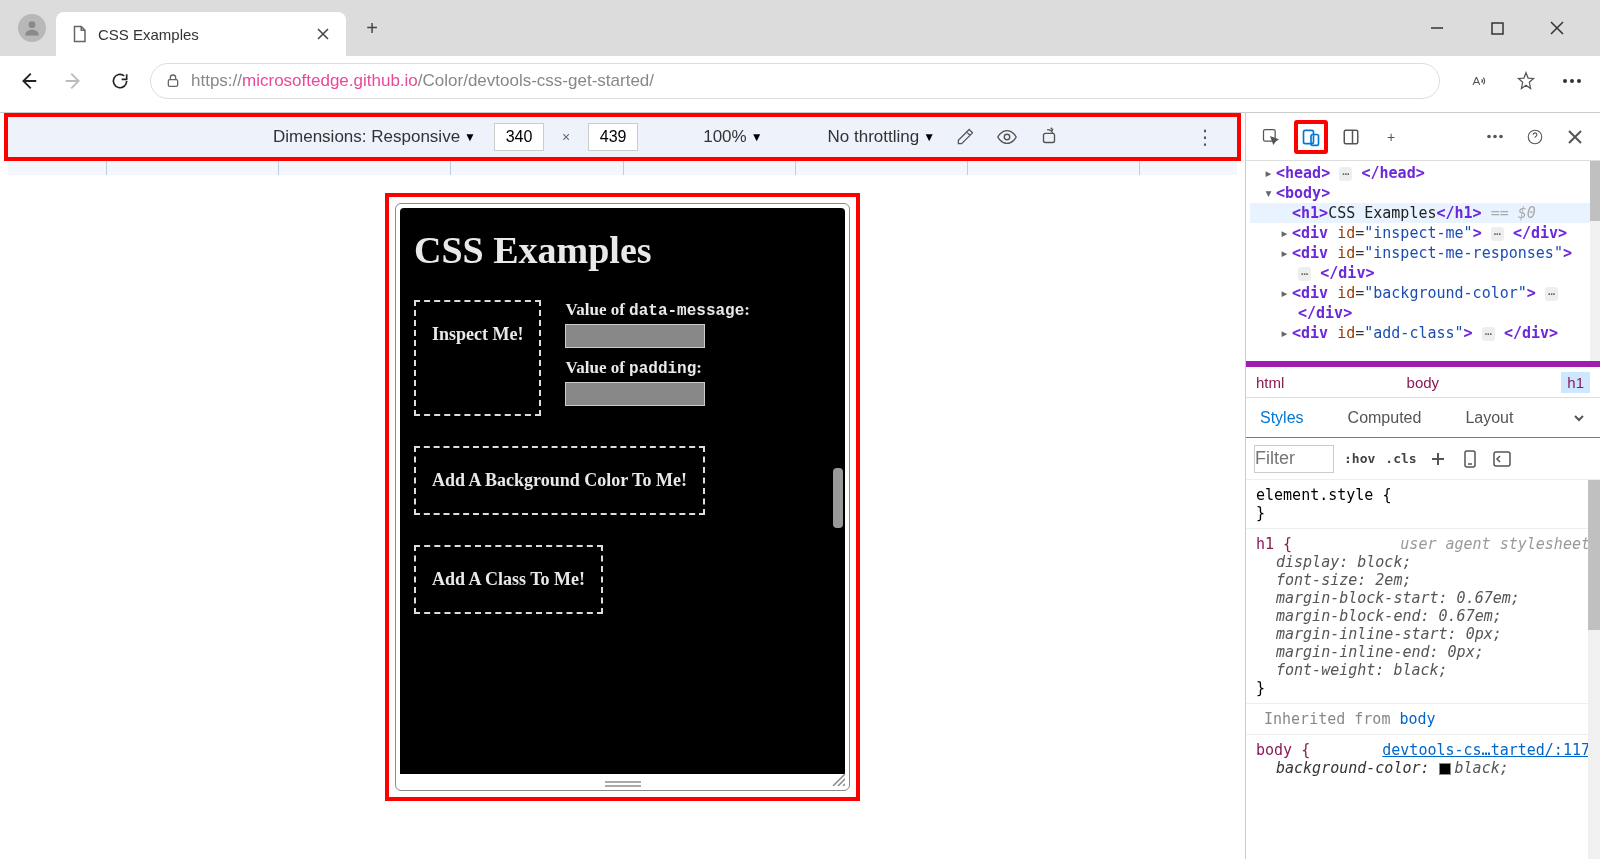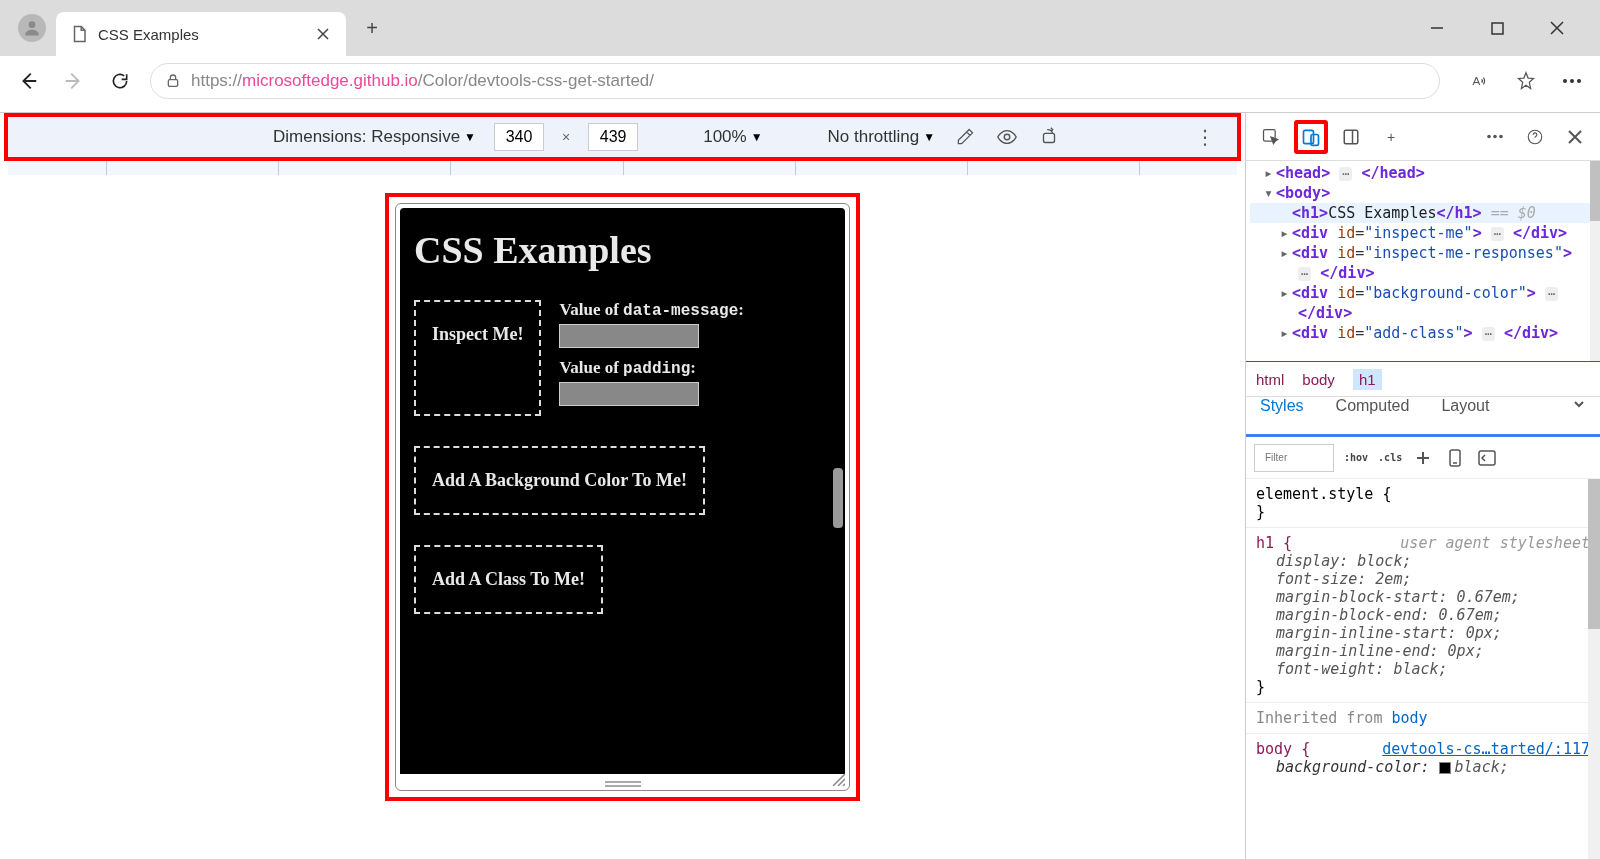--- a/index.html
+++ b/index.html
@@ -46,21 +46,21 @@
 .ruler-tick { position: absolute; top: 0; width: 1px; height: 14px; background: #bcd; }
 
 
 .viewport-wrap { display: flex; justify-content: center; padding-top: 18px; }
 .viewport-redbox { border: 4px solid red; padding: 6px; }
 .viewport { width: 455px; height: 588px; background: #fff; border: 1px solid #888; border-radius: 6px; display: flex; flex-direction: column; position: relative; }
 .viewport-content { flex: 1; background: #000; border-radius: 4px 4px 0 0; margin: 4px; overflow: hidden; padding: 8px 14px; position: relative; }
 .viewport-content h1 { font-family: Georgia, "Times New Roman", serif; font-size: 38px; font-weight: bold; color: #e9e9e9; margin: 12px 0 28px 0; }
 .demo-row { display: flex; gap: 18px; margin-bottom: 30px; }
 .demo-box { border: 2px dashed #ddd; padding: 22px 16px; color: #e9e9e9; font-family: Georgia, serif; font-weight: bold; font-size: 18px; display: inline-block; }
-.value-block { color: #e9e9e9; font-family: Georgia, serif; font-weight: bold; font-size: 17px; }
+.value-block { color: #e9e9e9; font-family: Georgia, serif; font-weight: bold; font-size: 17px; margin-left: 6px; }
 .value-block .mono { font-family: "Courier New", monospace; font-size: 16px; }
 .value-input { width: 140px; height: 24px; background: #888; border: 1px solid #ccc; margin: 4px 0 10px 0; }
 .vp-scrollbar { position: absolute; right: 2px; top: 260px; width: 10px; height: 60px; background: #999; border-radius: 4px; }
 .vp-resize-grip { position: absolute; right: 4px; bottom: 4px; width: 14px; height: 14px; }
 .vp-bottom-grip { height: 12px; display: flex; align-items: center; justify-content: center; }
 .grip-lines { width: 36px; height: 6px; border-top: 2px solid #aaa; border-bottom: 2px solid #aaa; }
 
 
 .dt-top { height: 48px; display: flex; align-items: center; border-bottom: 1px solid #ddd; padding: 0 8px; gap: 6px; }
 .dt-top-btn { width: 34px; height: 34px; display: flex; align-items: center; justify-content: center; cursor: pointer; color: #555; border-radius: 3px; }
@@ -73,43 +73,43 @@
 .tri { display: inline-block; width: 12px; color: #666; }
 .tag { color: #6d28d9; font-weight: bold; }
 .attr-name { color: #9a3a00; }
 .attr-val { color: #1a4db3; }
 .txt { color: #222; }
 .eq0 { color: #aaa; font-style: italic; }
 .ellips { display: inline-block; background: #eee; border-radius: 3px; padding: 0 3px; color: #666; font-size: 12px; }
 .el-scrollbar { position: absolute; right: 0; top: 0; width: 10px; height: 100%; background: #f0f0f0; }
 .el-scrollbar-thumb { width: 10px; height: 60px; background: #c0c0c0; }
 
-.breadcrumb { height: 36px; border-top: 1px solid #a21caf; border-bottom: 1px solid #ddd; display: flex; align-items: center; padding: 15px 10px; gap: 18px; font-size: 15px; }
+.breadcrumb { height: 36px; border-top: 6px solid #a21caf; border-bottom: 1px solid #ddd; display: flex; align-items: center; padding: 15px 10px; gap: 18px; font-size: 15px; justify-content: space-between; }
 .bc-item { color: #8a1c54; cursor: pointer; }
 .bc-item.sel { background: #cfe6ff; padding: 2px 6px; }
 
-.styles-tabs { height: 40px; display: flex; padding: 0 14px; gap: 32px; border-bottom: 3px solid #3b82f6; }
+.styles-tabs { height: 40px; display: flex; align-items: center; padding: 0 14px; gap: 44px; border-bottom: 1px solid #3b82f6; }
 .st-tab { cursor: pointer; color: #555; font-size: 16px; }
 .st-tab.active { color: #0078d4; }
 .st-caret { margin-left: auto; }
 
 .filter-row { height: 42px; display: flex; align-items: center; padding: 0 8px; gap: 10px; border-bottom: 1px solid #eee; }
-.filter-input { width: 80px; height: 28px; border: 1px solid #ccc; padding: 0 10px; color: #888; font-size: 10px; }
-.fr-btn { font-family: Consolas, monospace; font-size: 10px; font-weight: bold; color: #444; cursor: pointer; }
+.filter-input { width: 80px; height: 28px; border: 1px solid #ccc; padding: 0 0; color: #888; font-size: 18px; }
+.fr-btn { font-family: Consolas, monospace; font-size: 13px; font-weight: bold; color: #444; cursor: pointer; }
 .fr-icon { width: 22px; height: 22px; display: flex; align-items: center; justify-content: center; cursor: pointer; color: #555; }
 
 .styles-body { flex: 1; font-family: Consolas, monospace; font-size: 15px; padding: 6px 10px; overflow: hidden; position: relative; }
 .sb-scroll { position: absolute; right: 0; top: 0; width: 12px; height: 100%; background: #f0f0f0; }
 .sb-thumb { width: 12px; height: 150px; background: #c0c0c0; }
 .rule-sel { color: #8a1c54; }
 .rule-src { float: right; color: #999; font-style: italic; }
 .prop { padding-left: 20px; font-style: italic; color: #555; }
 .prop .pname { color: #333; }
 .sep { border-top: 1px solid #eee; margin: 6px -10px; }
-.inherited { color: #888; }
+.inherited { color: #888; margin-left: 8px; }
 .inherited .body-link { color: #0066cc; }
 .link { color: #0066cc; text-decoration: underline; float: right; font-style: normal; }
 .swatch { display: inline-block; width: 12px; height: 12px; border: 1px solid #888; vertical-align: middle; margin-right: 4px; }
 .swatch.black { background: #000; }
 .swatch.lightgray { background: #d3d3d3; }
 
 svg { display: block; }
 </style>
 </head>
 <body>

